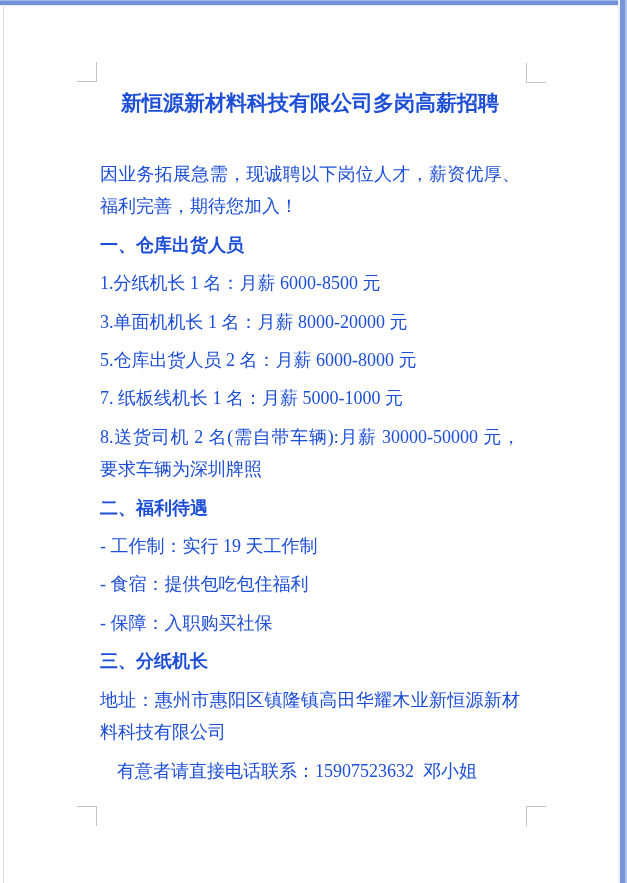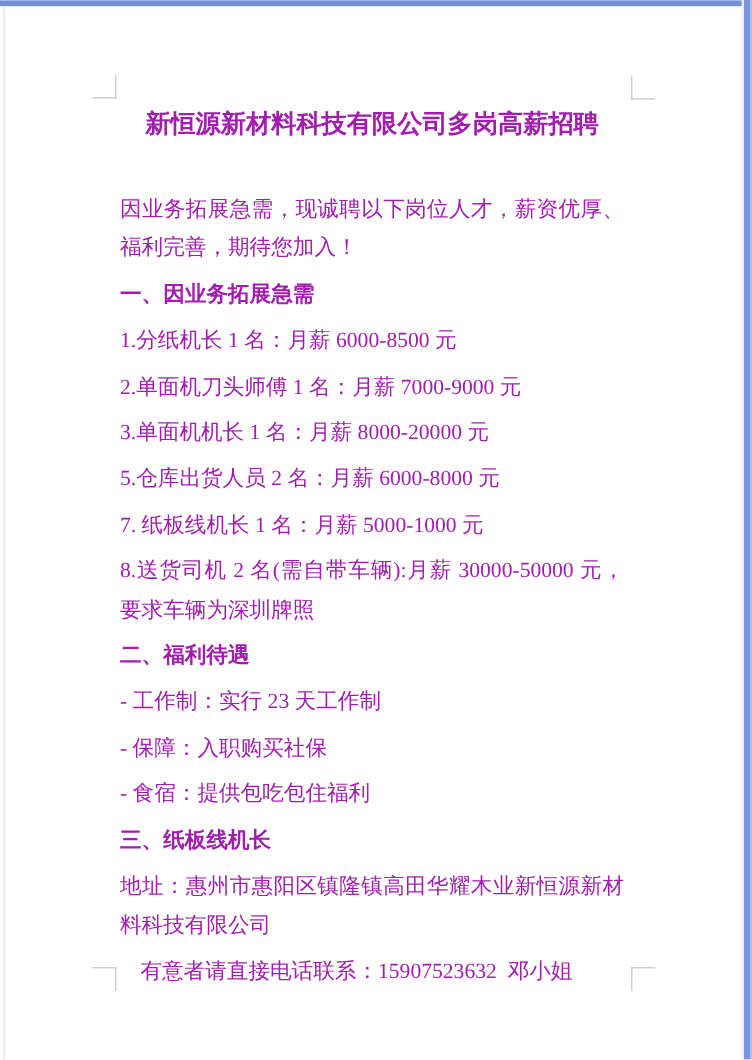--- a/index.html
+++ b/index.html
@@ -5,21 +5,21 @@
   html, body { margin: 0; padding: 0; }
   body { background: #ffffff; }
 
   .screen {
     position: relative;
     width: 627px;
     height: 883px;
     background: #ffffff;
     overflow: hidden;
     font-family: "Liberation Serif", "DejaVu Serif", serif;
-    color: #a21caf;
+    color: #1d4ed8;
   }
 
   
   .border-top {
     position: absolute; left: 0; top: 0; right: 0; height: 6px;
     background: linear-gradient(to bottom, #A4B8E6 0 1px, #7191D8 1px 5px, #E8EBF5 5px 6px);
   }
   .border-right {
     position: absolute; top: 0; bottom: 0; right: 0; width: 9px;
     background: linear-gradient(to right, #EDEFF7 0 2px, #7995DB 2px 7px, #AEC1EB 7px 9px);
@@ -71,31 +71,30 @@
   <div class="crop tr"></div>
   <div class="crop bl"></div>
   <div class="crop br"></div>
 
   <div class="doc">
 
     <h1 class="doc-title">新恒源新材料科技有限公司多岗高薪招聘</h1>
 
     <p class="just">因业务拓展急需，现诚聘以下岗位人才，薪资优厚、福利完善，期待您加入！</p>
 
-    <p class="sec-heading">一、因业务拓展急需</p>
+    <p class="sec-heading">一、仓库出货人员</p>
     <p>1.分纸机长 1 名：月薪 6000-8500 元</p>
-    <p>2.单面机刀头师傅 1 名：月薪 7000-9000 元</p>
     <p>3.单面机机长 1 名：月薪 8000-20000 元</p>
     <p>5.仓库出货人员 2 名：月薪 6000-8000 元</p>
     <p>7. 纸板线机长 1 名：月薪 5000-1000 元</p>
     <p class="just">8.送货司机 2 名(需自带车辆):月薪 30000-50000 元，要求车辆为深圳牌照</p>
 
     <p class="sec-heading">二、福利待遇</p>
-    <p>- 工作制：实行 23 天工作制</p>
+    <p>- 工作制：实行 19 天工作制</p>
+    <p>- 食宿：提供包吃包住福利</p>
     <p>- 保障：入职购买社保</p>
-    <p>- 食宿：提供包吃包住福利</p>
 
-    <p class="sec-heading">三、纸板线机长</p>
+    <p class="sec-heading">三、分纸机长</p>
     <p class="just">地址：惠州市惠阳区镇隆镇高田华耀木业新恒源新材料科技有限公司</p>
     <p class="indent1">有意者请直接电话联系：15907523632  邓小姐</p>
 
   </div>
 </div>
 
 </body></html>

